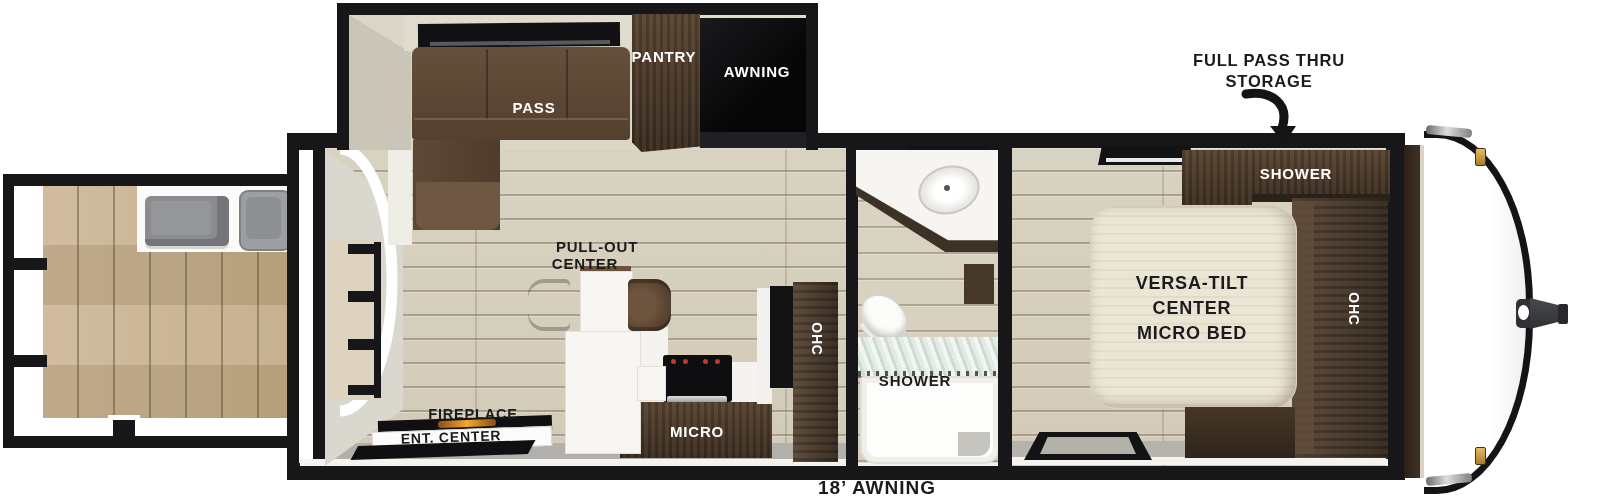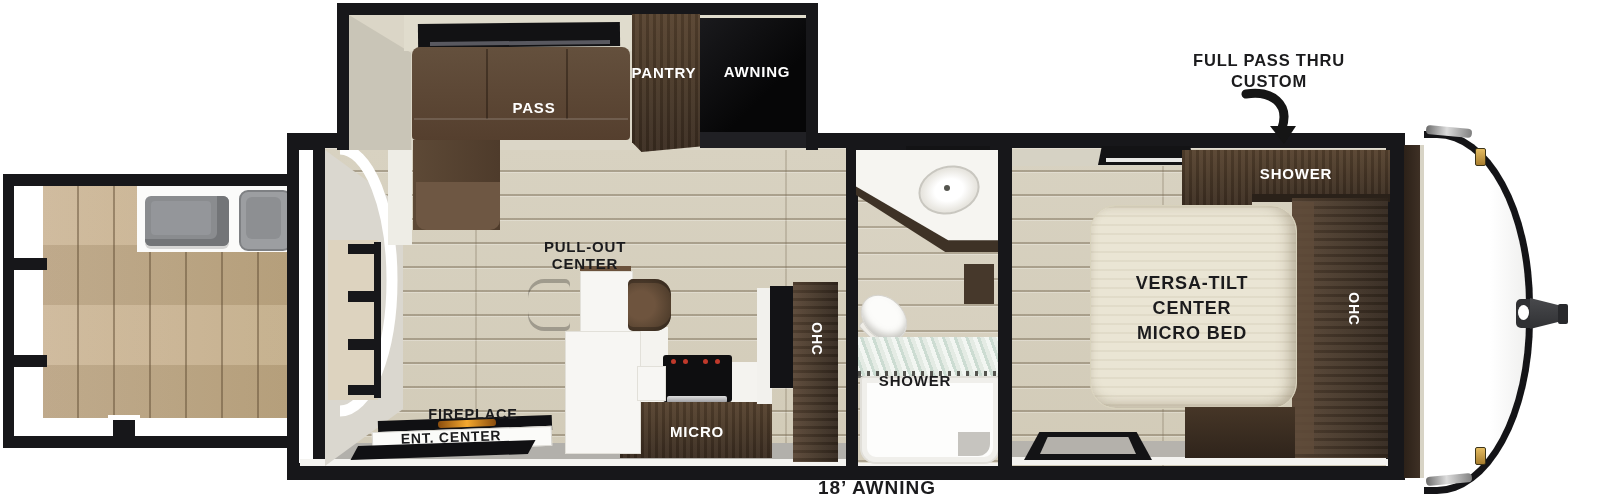--- a/index.html
+++ b/index.html
@@ -167,35 +167,35 @@
   <div class="a" style="left:1426px;top:127px;width:46px;height:9px;background:linear-gradient(90deg,#6c6c6c,#dcdcdc 45%,#808080);border-radius:4px;transform:rotate(5deg);"></div>
   <div class="a" style="left:1426px;top:475px;width:46px;height:9px;background:linear-gradient(90deg,#6c6c6c,#dcdcdc 45%,#808080);border-radius:4px;transform:rotate(-5deg);"></div>
   <div class="a" style="left:1475px;top:148px;width:9px;height:16px;background:linear-gradient(180deg,#e4bc62,#a87d2e);border:1px solid #3c3418;border-radius:2px;"></div>
   <div class="a" style="left:1475px;top:447px;width:9px;height:16px;background:linear-gradient(180deg,#e4bc62,#a87d2e);border:1px solid #3c3418;border-radius:2px;"></div>
   <div class="a" style="left:1516px;top:299px;width:20px;height:29px;background:#2f3033;border-radius:5px;"></div>
   <div class="a" style="left:1518px;top:305px;width:11px;height:15px;background:#ffffff;border-radius:50%;"></div>
   <div class="a" style="left:1530px;top:296px;width:34px;height:35px;background:linear-gradient(180deg,#4a4b4e,#2e2f32);clip-path:polygon(0 6%,100% 30%,100% 70%,0 94%);"></div>
   <div class="a" style="left:1558px;top:304px;width:10px;height:20px;background:#28292c;border-radius:2px;"></div>
 
   <span class="lbl white" style="left:534px;top:107px;">PASS</span>
-  <span class="lbl white" style="left:664px;top:72px;text-align:right;">PANTRY</span>
+  <span class="lbl white" style="left:664px;top:56px;text-align:right;">PANTRY</span>
   <span class="lbl white" style="left:757px;top:71px;">AWNING</span>
-  <span class="lbl" style="left:585px;top:246px;">PULL-OUT</span>
+  <span class="lbl" style="left:597px;top:246px;">PULL-OUT</span>
   <span class="lbl" style="left:585px;top:263px;">CENTER</span>
   <span class="lbl" style="left:473px;top:414px;font-size:14.5px;">FIREPLACE</span>
   <span class="lbl tilt" style="left:451px;top:437px;font-size:14px;">ENT. CENTER</span>
   <span class="lbl white" style="left:697px;top:431px;">MICRO</span>
   <span class="lbl white vert" style="left:817px;top:339px;font-size:14px;">OHC</span>
   <span class="lbl" style="left:915px;top:380px;">SHOWER</span>
   <span class="lbl white" style="left:1296px;top:173px;">SHOWER</span>
   <span class="lbl white vert" style="left:1354px;top:309px;font-size:14px;">OHC</span>
   <span class="lbl" style="left:1192px;top:283px;font-size:18px;">VERSA-TILT</span>
   <span class="lbl" style="left:1192px;top:308px;font-size:18px;">CENTER</span>
   <span class="lbl" style="left:1192px;top:333px;font-size:18px;">MICRO BED</span>
   <span class="lbl" style="left:1269px;top:60px;font-size:16.5px;">FULL PASS THRU</span>
-  <span class="lbl" style="left:1269px;top:81px;font-size:16.5px;">CUSTOM</span>
+  <span class="lbl" style="left:1269px;top:81px;font-size:16.5px;">STORAGE</span>
   <svg class="a" style="left:1238px;top:88px;" width="64" height="58" viewBox="0 0 64 58">
     <path d="M8 6 C34 2 52 16 44 40" fill="none" stroke="#151515" stroke-width="9" stroke-linecap="round"></path>
     <polygon points="32,38 58,38 46,56" fill="#151515"></polygon>
   </svg>
   <span class="lbl" style="left:877px;top:488px;font-size:19px;letter-spacing:1px;">18’ AWNING</span>
 
 </div>
 
 </body></html>

